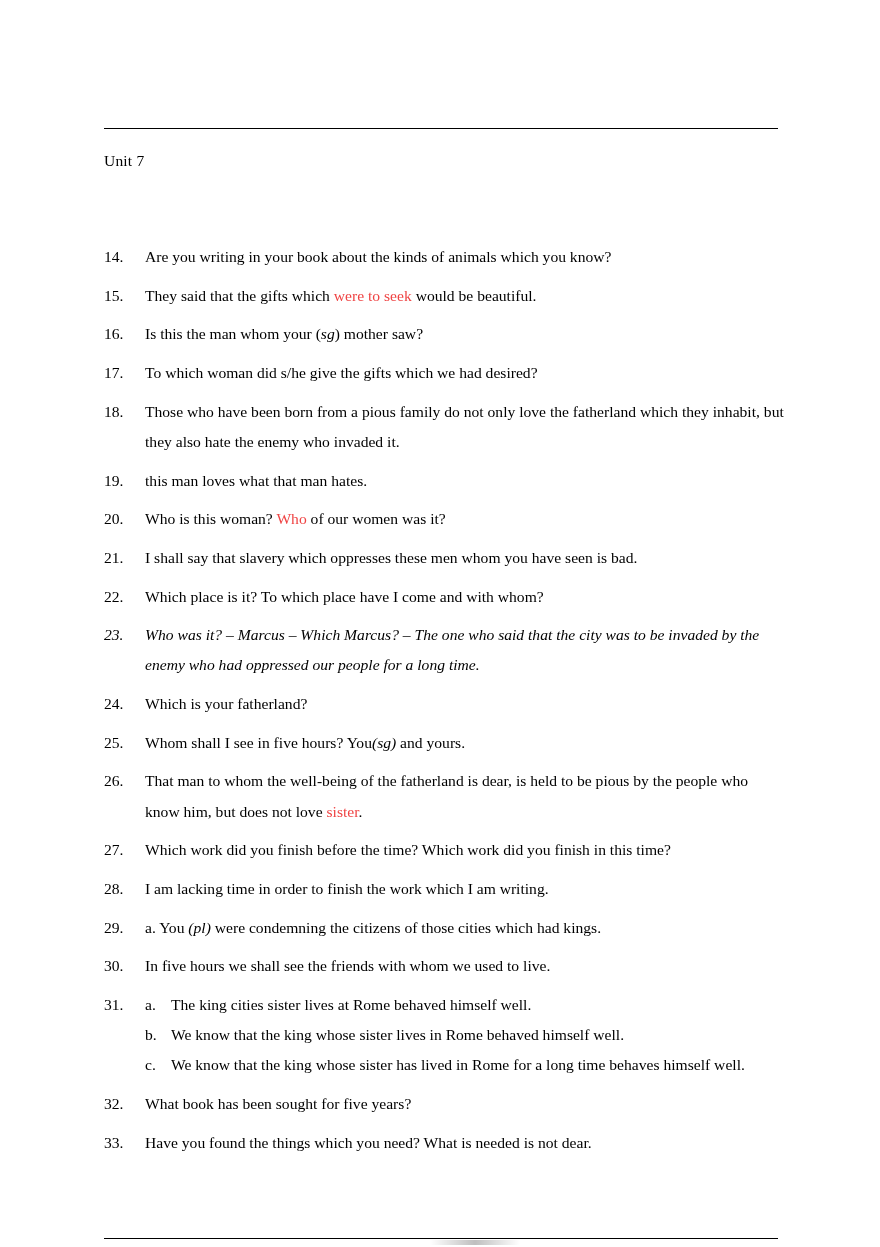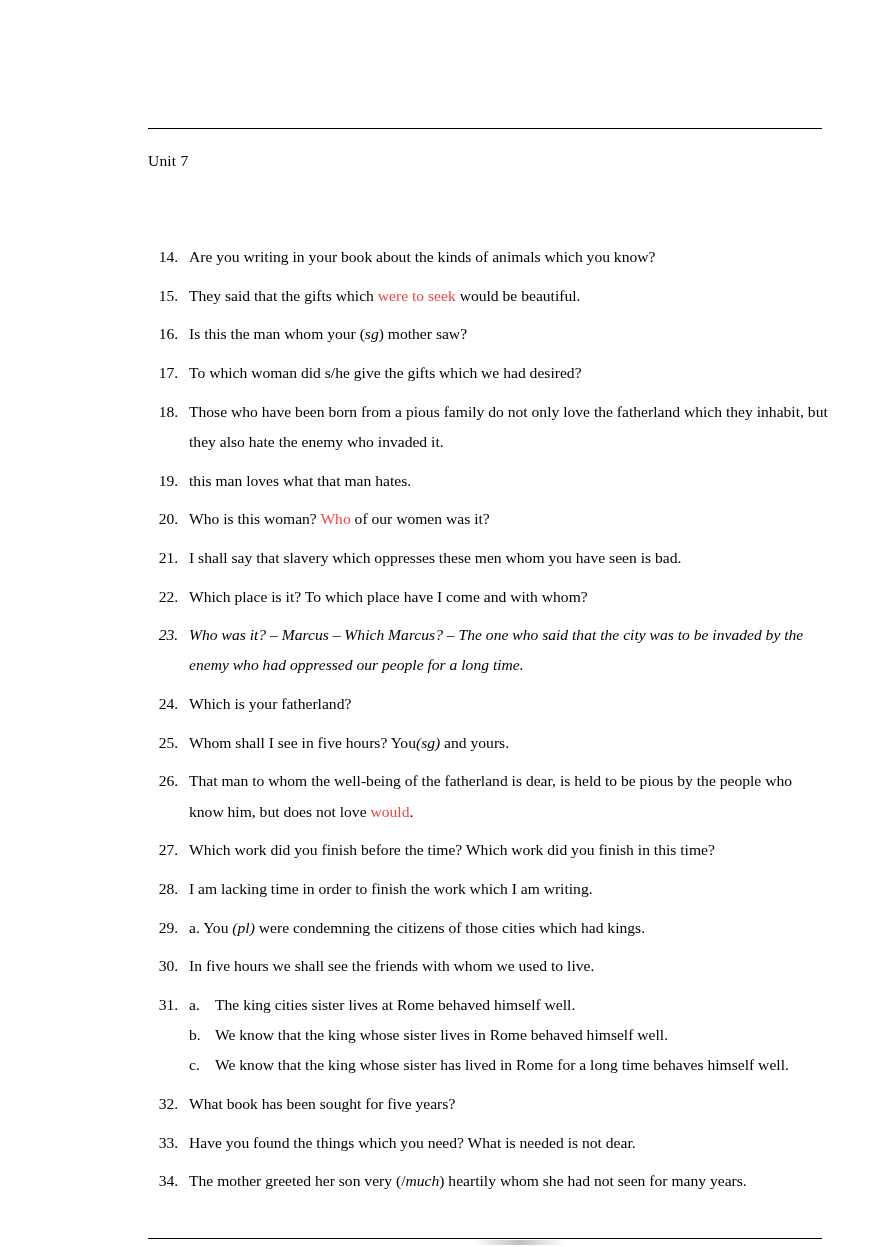--- a/index.html
+++ b/index.html
@@ -13,21 +13,20 @@
     font-family: "Liberation Serif", serif;
     color: #000000;
     position: relative;
     overflow: hidden;
   }
   .page {
     position: relative;
     width: 832px;
     height: 1247px;
     box-sizing: border-box;
-    margin-left: 44px;
   }
   .top-rule {
     position: absolute;
     left: 104px;
     top: 128px;
     width: 674px;
     height: 0;
     border-top: 1.6px solid #000;
   }
   .unit-title {
@@ -46,21 +45,21 @@
   .item {
     display: flex;
     align-items: flex-start;
     margin-bottom: 8.6px;
     font-size: 15.6px;
     line-height: 1.93;
   }
   .num {
     width: 41px;
     flex: 0 0 41px;
-    text-align: center;
+    text-align: left;
     white-space: nowrap;
   }
   .body {
     flex: 1 1 auto;
   }
   .body .sub {
     display: block;
   }
   .sub-indent {
     display: flex;
@@ -152,21 +151,21 @@
       <div class="item">
         <div class="num">24.</div>
         <div class="body"><span>Which is your fatherland?</span></div>
       </div>
       <div class="item">
         <div class="num">25.</div>
         <div class="body"><span>Whom shall I see in five hours? You</span><span class="ital">(sg)</span><span> and yours.</span></div>
       </div>
       <div class="item">
         <div class="num">26.</div>
-        <div class="body"><span>That man to whom the well-being of the fatherland is dear, is held to be pious by the people who know him, but does not love </span><span class="red">would</span><span>.</span></div>
+        <div class="body"><span>That man to whom the well-being of the fatherland is dear, is held to be pious by the people who know him, but does not love </span><span class="red">sister</span><span>.</span></div>
       </div>
       <div class="item">
         <div class="num">27.</div>
         <div class="body"><span>Which work did you finish before the time? Which work did you finish in this time?</span></div>
       </div>
       <div class="item">
         <div class="num">28.</div>
         <div class="body"><span>I am lacking time in order to finish the work which I am writing.</span></div>
       </div>
       <div class="item">
@@ -197,22 +196,18 @@
         </div>
       </div>
       <div class="item">
         <div class="num">32.</div>
         <div class="body"><span>What book has been sought for five years?</span></div>
       </div>
       <div class="item">
         <div class="num">33.</div>
         <div class="body"><span>Have you found the things which you need? What is needed is not dear.</span></div>
       </div>
-      <div class="item">
-        <div class="num">34.</div>
-        <div class="body"><span>The mother greeted her son very (/</span><span class="ital">much</span><span>) heartily whom she had not seen for many years.</span></div>
-      </div>
     </div>
 
   <div class="bottom-rule"></div>
   <div class="bottom-fade"></div>
 
 </div>
 
 </body></html>

